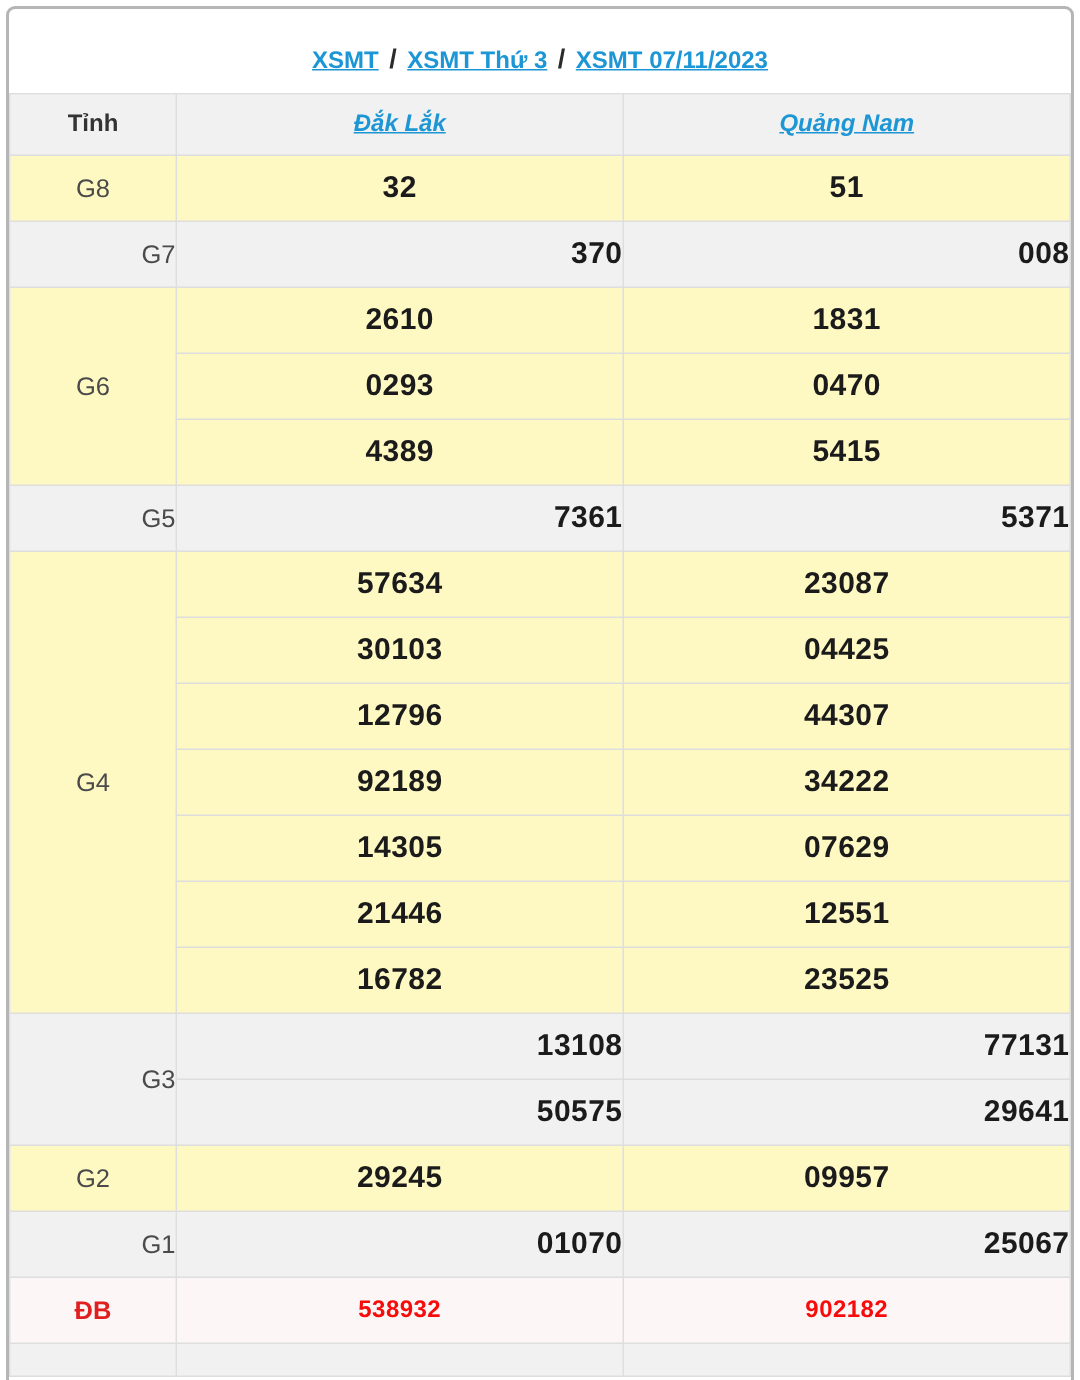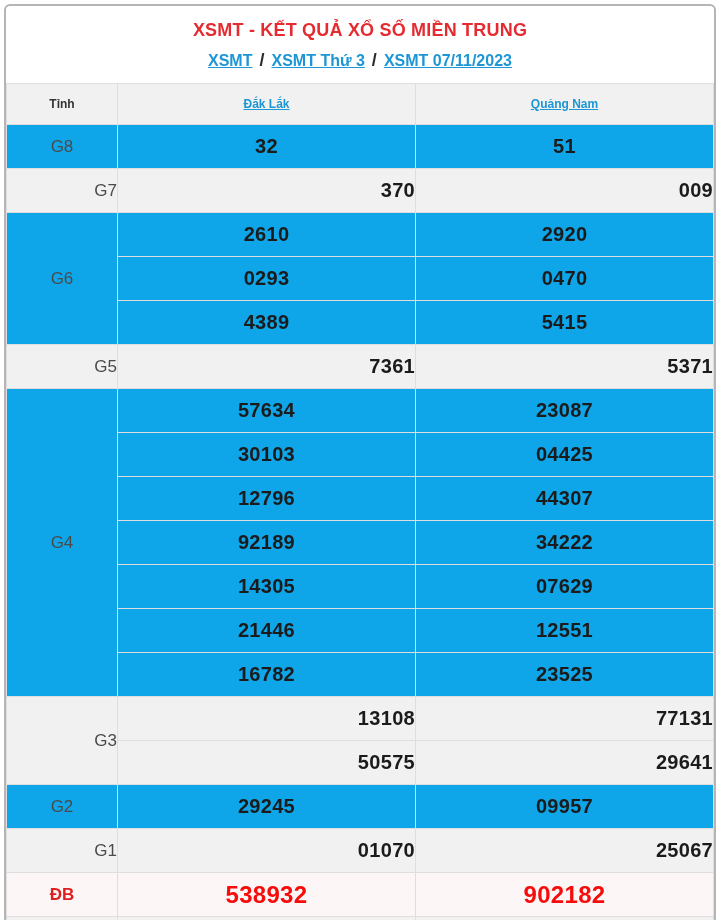--- a/index.html
+++ b/index.html
@@ -54,62 +54,62 @@
     table-layout: fixed;
   }
   .results th, .results td {
     border: 1px solid var(--border, #dedede);
     text-align: center;
     vertical-align: middle;
   }
   .results thead th {
     height: 41px;
     background: var(--shade_bg, #f1f1f1);
-    font-size: 12px;
+    font-size: 16px;
   }
   .results thead th.corner { color: #333; font-weight: 700; }
   .results thead a {
     color: var(--link_blue, #1c96d4);
     text-decoration: underline;
     font-weight: 700;
     cursor: pointer;
-  }
-
-  .results tbody td { height: 44px; background: #0ea5e9; }
+    font-style: italic;
+  }
+
+  .results tbody td { height: 44px; background: #fef9c3; }
   .results tbody td.prize {
     font-size: 17px;
     font-weight: 400;
     color: var(--label_ink, #4a4a4a);
   }
   .results tbody td.num {
     font-size: 20px;
     font-weight: 700;
     color: var(--number_ink, #1b1b1b);
     letter-spacing: 0.3px;
   }
   .results tr.shade td { background: var(--shade_bg, #f1f1f1); text-align: right; }
   .results tr.special td { background: var(--special_bg, #fdf6f6); }
   .results tr.special td.prize {
     color: var(--special_red, #e02020);
     font-weight: 700;
     margin-top: 40px;
   }
   .results tr.special td.num {
     color: var(--special_num_red, #f70c0c);
-    font-size: 24px;
+    font-size: 16px;
   }
   .results tr.cutoff td { height: 22px; background: var(--shade_bg, #f1f1f1); }
 </style>
 </head>
 <body>
 
 <div class="frame">
 
   <div class="card-header">
-    <div class="page-title">XSMT - KẾT QUẢ XỔ SỐ MIỀN TRUNG</div>
     <nav class="breadcrumb">
       <a>XSMT</a><span class="sep">/</span><a>XSMT Thứ 3</a><span class="sep">/</span><a>XSMT 07/11/2023</a>
     </nav>
   </div>
 
   <table class="results">
     <colgroup>
       <col style="width:15.7%">
       <col style="width:42.15%">
       <col style="width:42.15%">
@@ -127,26 +127,26 @@
     </thead>
     <tbody>
         <tr>
           <td class="prize" rowspan="1">G8</td>
           <td class="num">32</td>
           <td class="num">51</td>
         </tr>
         <tr class="shade">
           <td class="prize" rowspan="1">G7</td>
           <td class="num">370</td>
-          <td class="num">009</td>
+          <td class="num">008</td>
         </tr>
         <tr>
           <td class="prize" rowspan="3">G6</td>
           <td class="num">2610</td>
-          <td class="num">2920</td>
+          <td class="num">1831</td>
         </tr>
         <tr>
           <td class="num">0293</td>
           <td class="num">0470</td>
         </tr>
         <tr>
           <td class="num">4389</td>
           <td class="num">5415</td>
         </tr>
         <tr class="shade">

